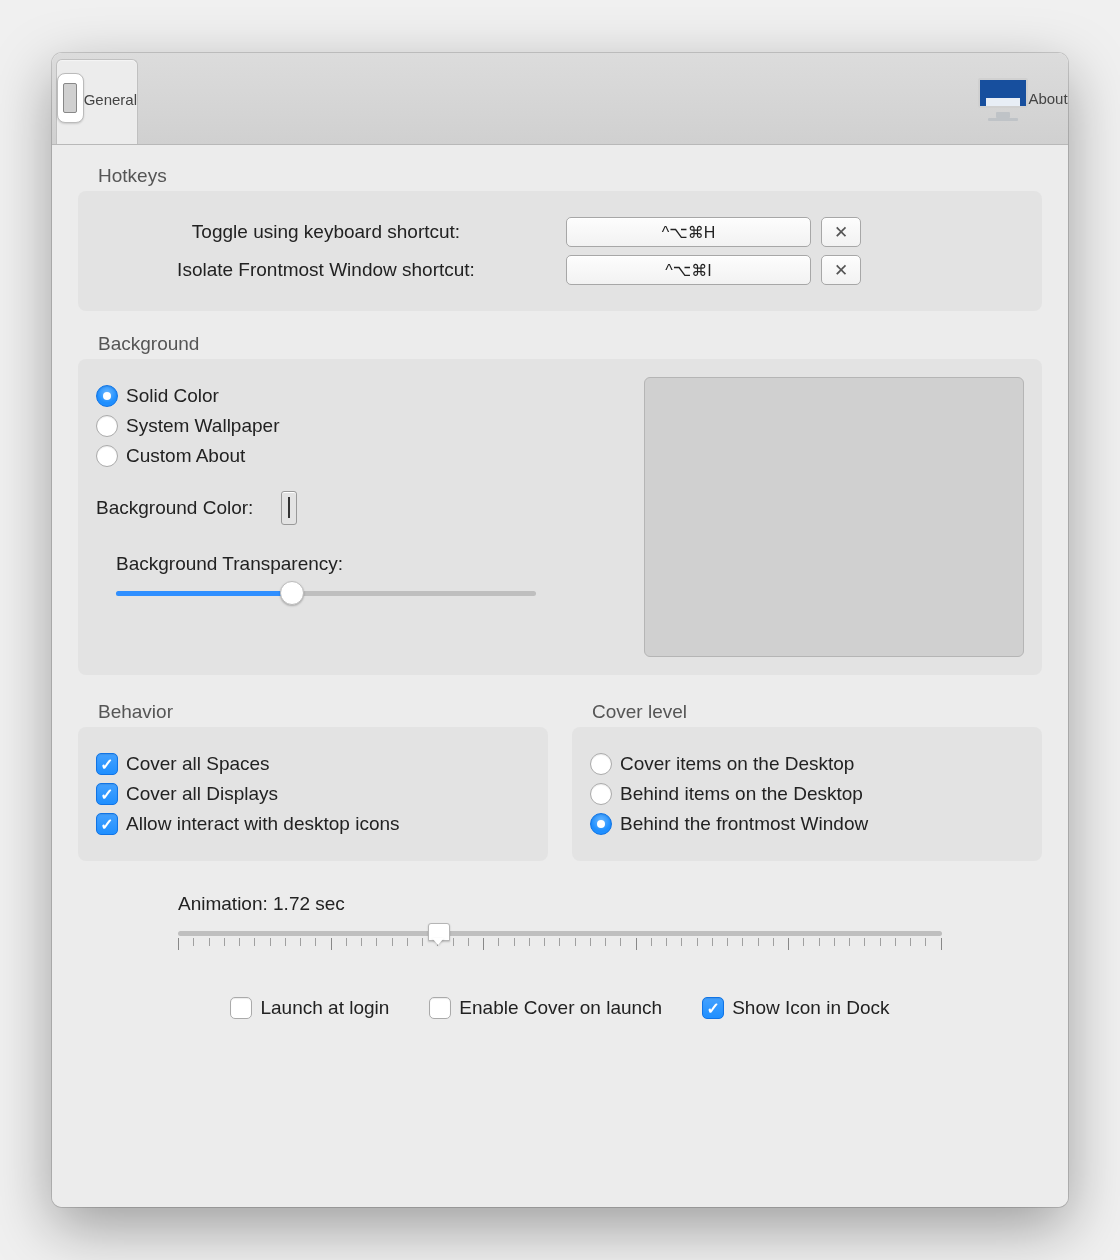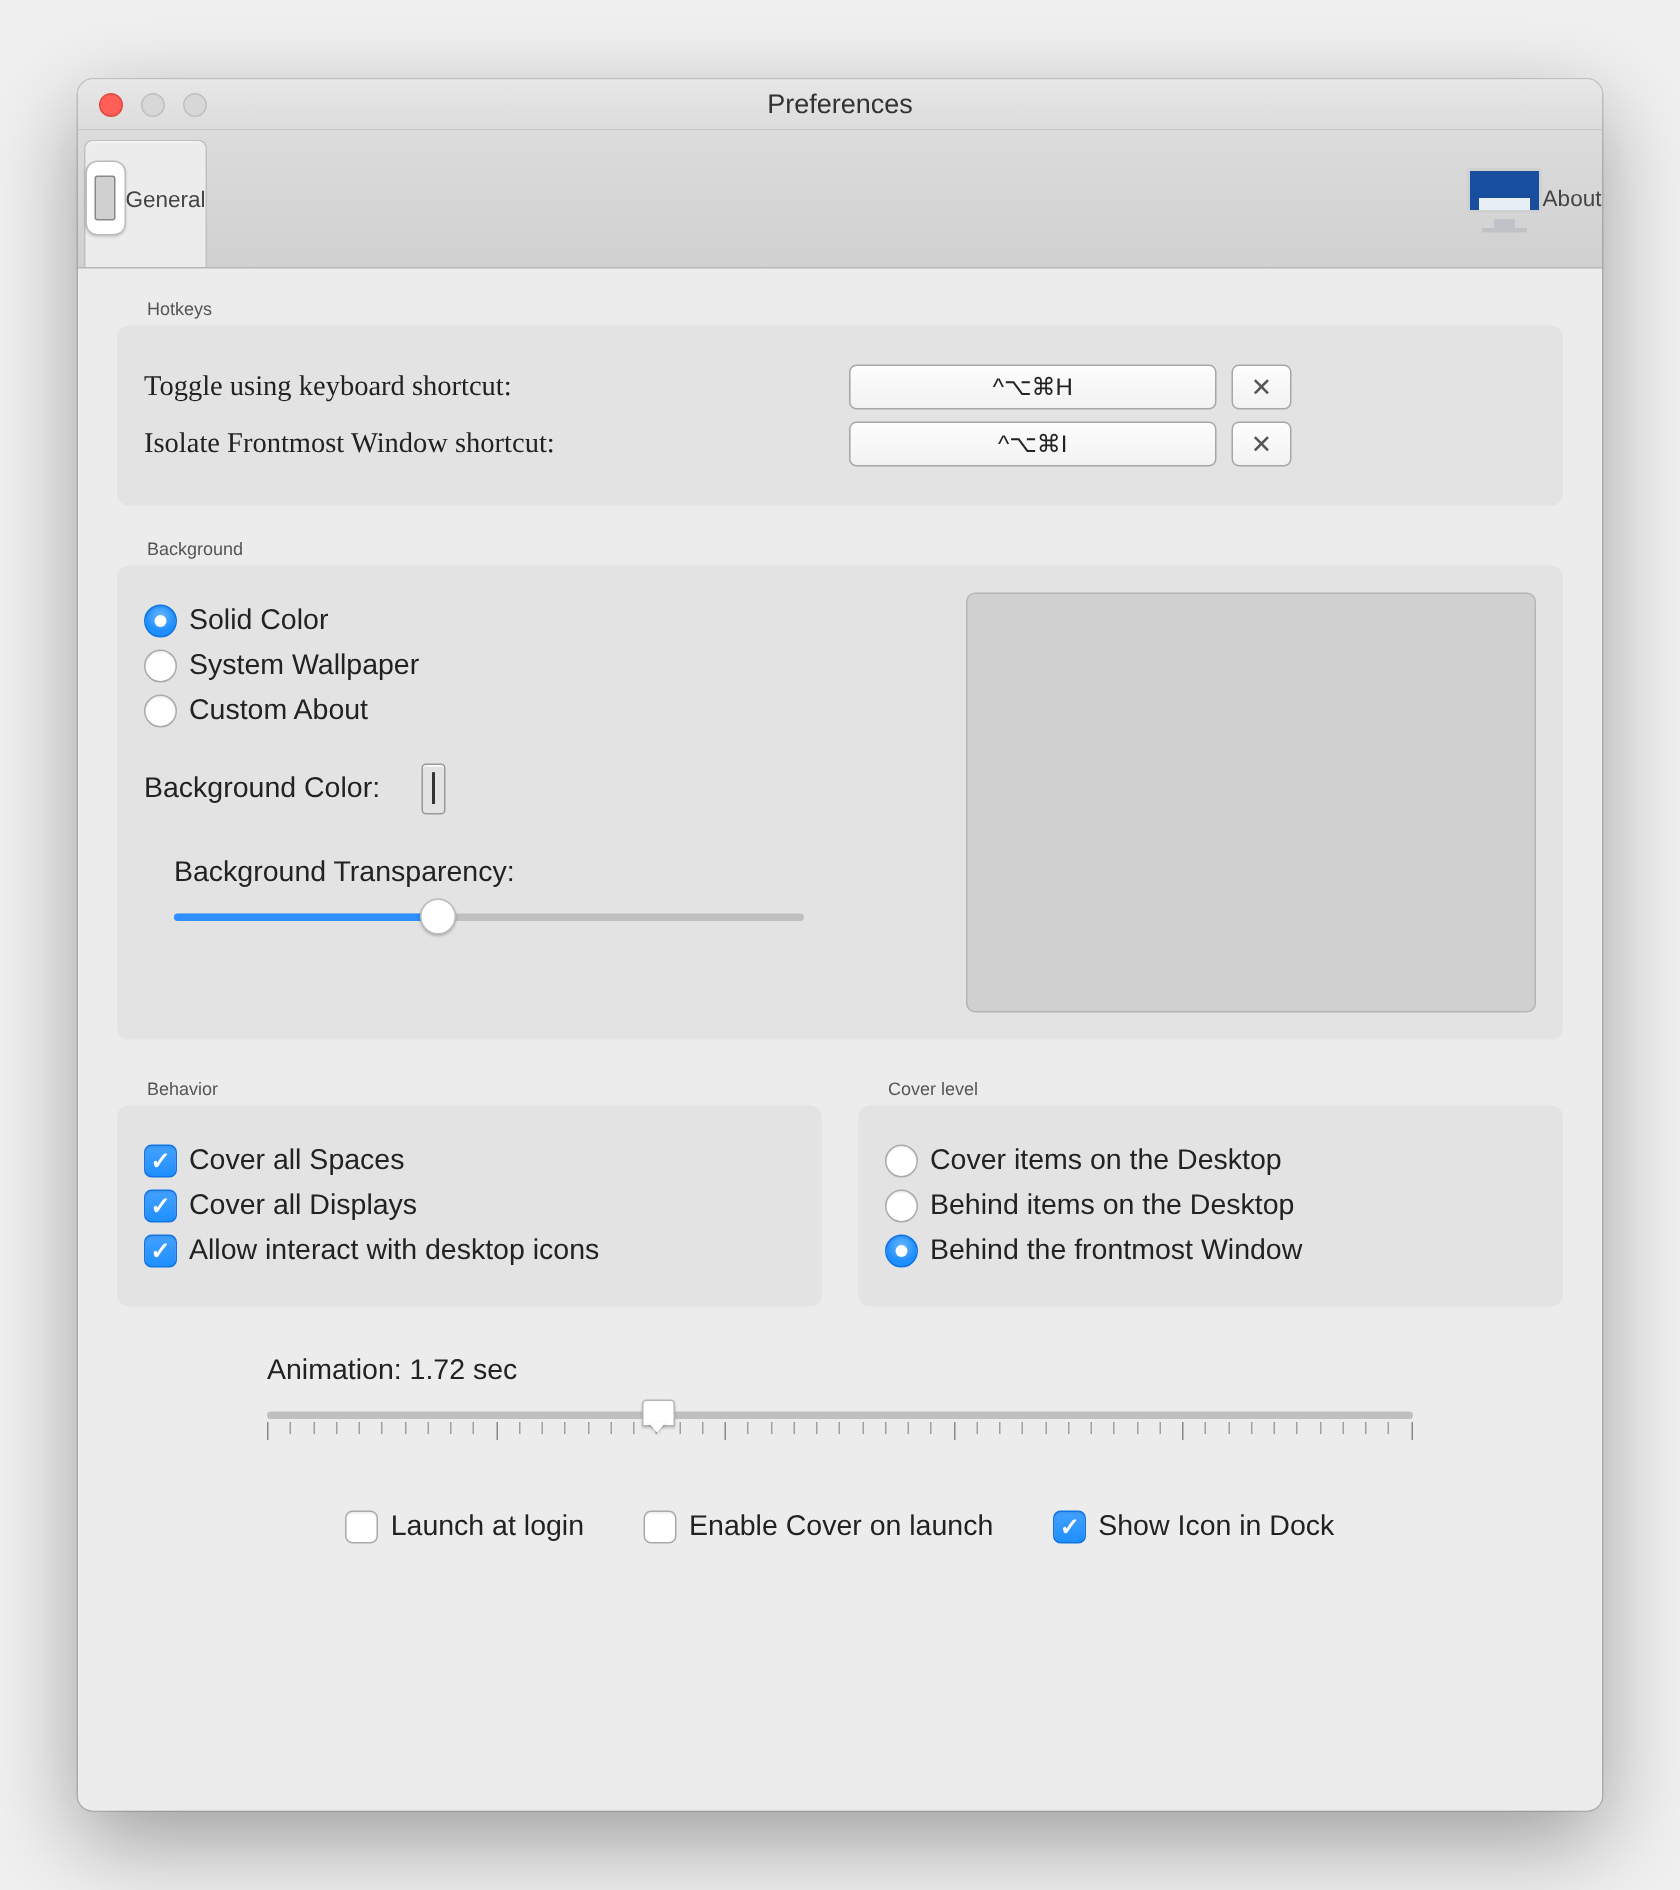--- a/index.html
+++ b/index.html
@@ -98,34 +98,34 @@
     }
     .about-base {
       position:absolute; bottom:-3px; left:10px; width:30px; height:3px; background:#bfc3c7; border-radius:1px;
     }
     .content {
       flex: 1;
       padding: 16px 26px 24px 26px;
       overflow: auto;
     }
     .section-label {
-      font-size: 12px; color: #555; margin: 4px 0 4px 20px;
+      font-size: 19px; color: #555; margin: 4px 0 4px 20px;
     }
     .panel {
       background: #e3e3e3;
       border-radius: 8px;
       padding: 18px;
       margin-bottom: 22px;
     }
     
     .hotkey-row {
       display: flex; align-items: center; margin: 8px 0; gap: 10px;
     }
     .hotkey-label {
-      flex: 0 0 460px; text-align: left; font-size: 19px; color: #222; font-family: Liberation Serif, serif;
+      flex: 0 0 460px; text-align: center; font-size: 19px; color: #222;
     }
     .hotkey-field {
       flex: 0 0 245px; height: 30px;
       background: linear-gradient(#fdfdfd,#f2f2f2);
       border: 1px solid #a7a7a7; border-radius: 5px;
       display:flex; align-items:center; justify-content:center;
       font-size: 16px; color:#222;
       box-shadow: inset 0 1px 0 #fff;
     }
     .hotkey-clear {
@@ -201,28 +201,20 @@
       border-left:6px solid transparent; border-right:6px solid transparent; border-top:7px solid #fff;
       filter: drop-shadow(0 1px 1px rgba(0,0,0,0.2));
     }
     .footer-checks { display:flex; justify-content:center; gap:40px; margin-top:10px; }
   </style>
 </head>
 <body>
 
 <div class="window">
 
-  <div class="titlebar">
-    <div class="traffic">
-      <div class="dot red"></div>
-      <div class="dot gray"></div>
-      <div class="dot gray"></div>
-    </div>
-    <div class="title">Preferences</div>
-  </div>
 
   <div class="toolbar">
     <div class="toolbar-item active">
       <div class="toolbar-icon general">
         <div class="switch-glyph"></div>
       </div>
       <span>General</span>
     </div>
     <div class="toolbar-spacer"></div>
     <div class="toolbar-item">

